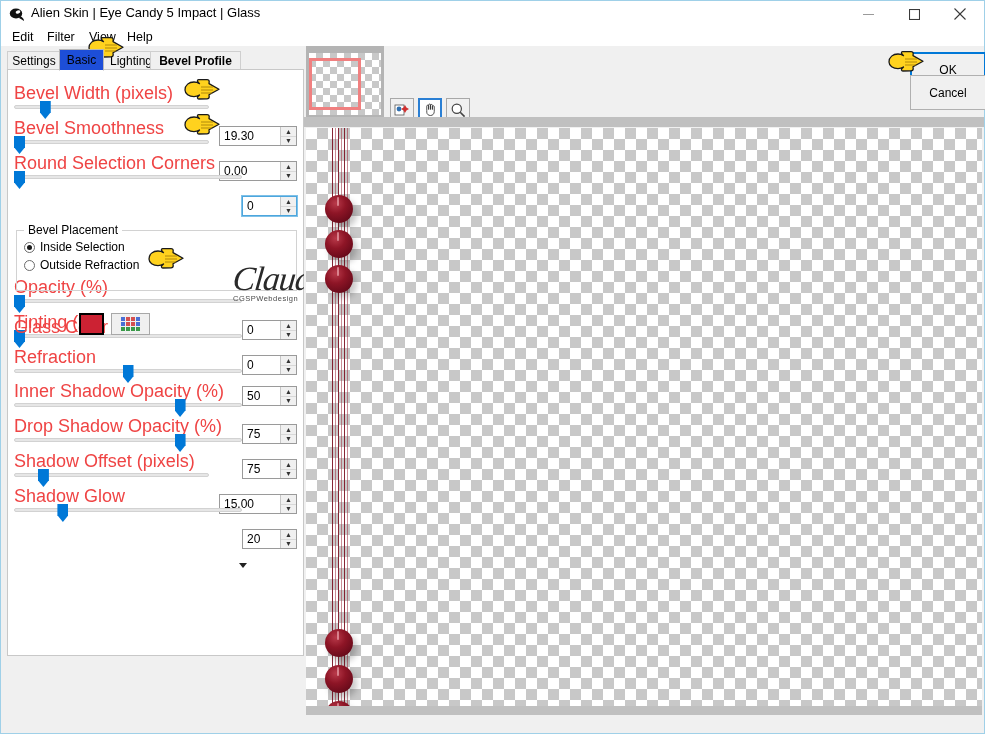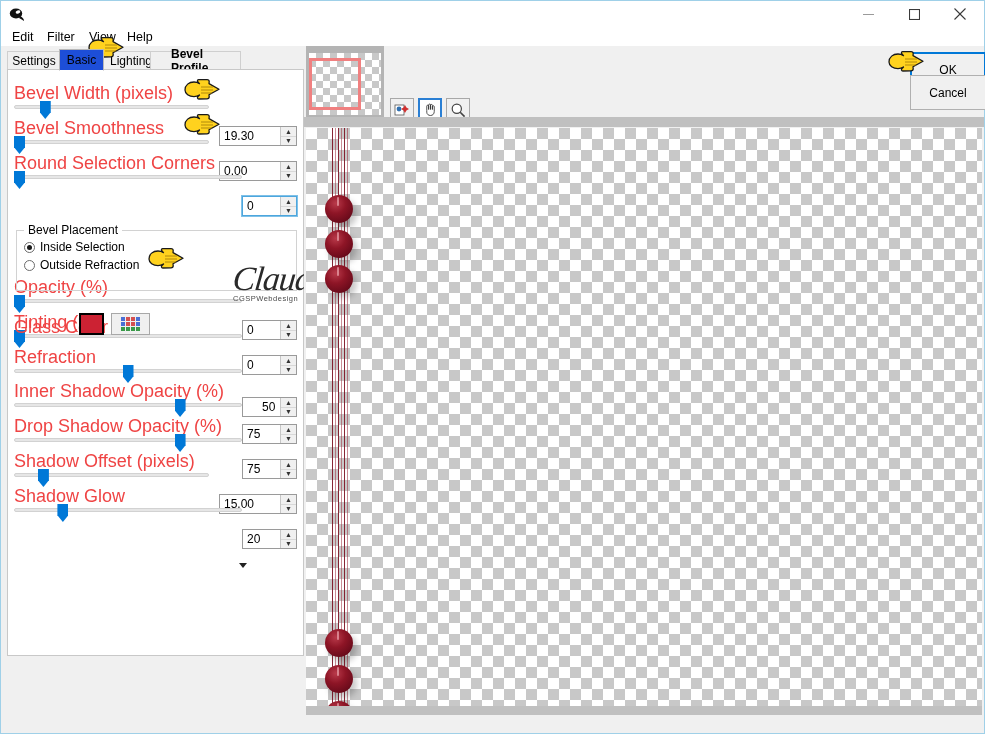--- a/index.html
+++ b/index.html
@@ -56,21 +56,21 @@
   }
   #tabstrip {
     position: absolute; left: 6px; top: 3px; width: 297px; height: 21px;
   }
   .tab {
     position: absolute; top: 2px; height: 19px;
     background: #f0f0f0;
     border: 1px solid #cfcfcf; border-bottom: none;
     font-size: 12px; color: #000;
     display: flex; align-items: center; justify-content: center;
-    padding: 0 20px;
+    padding: 0 8px;
   }
   .tab.active {
     top: 0px; height: 22px;
     background: #1d4ed8;
     border: 1px solid #b8b8b8; border-bottom: 1px solid #ffffff;
     z-index: 3;
     text-align: center;
   }
   #panelbody {
     position: absolute; left: 6px; top: 23px; width: 297px; height: 587px;
@@ -278,20 +278,21 @@
 <div id="app">
 
   <div id="titlebar">
     <span id="title-icon">
       <svg width="16" height="16" viewBox="0 0 16 16">
         <ellipse cx="7" cy="7.5" rx="6.2" ry="5" fill="#111"></ellipse>
         <ellipse cx="9" cy="6" rx="2.4" ry="1.6" fill="#fff" transform="rotate(-20 9 6)"></ellipse>
         <path d="M11 10 q4 2 4 5 q-3 -2 -5 -3 Z" fill="#111"></path>
       </svg>
     </span>
+    <span id="title-text">Alien Skin | Eye Candy 5 Impact | Glass</span>
 
     <div class="wbtn" id="btn-min">
       <svg width="11" height="11" viewBox="0 0 11 11">
           <line x1="0" y1="5.5" x2="11" y2="5.5" stroke="#9a9a9a" stroke-width="1"></line>
         </svg>
     </div>
     <div class="wbtn" id="btn-max">
       <svg width="11" height="11" viewBox="0 0 11 11">
           <rect x="0.5" y="0.5" width="10" height="10" fill="none" stroke="#3a3a3a" stroke-width="1.1"></rect>
         </svg>
@@ -365,21 +366,21 @@
         <div class="spin" style="left:234px; top:250px; width:55px;">
           <span class="val">0</span>
           <div class="arrows">
             <span>▲</span>
             <span>▼</span>
           </div>
         </div>
         <span class="row-label" style="left:6px; top:277px;">Refraction</span>
         <div class="track" style="left:6px; top:299px; width:228px;"></div>
         <div class="thumb" style="left:114.5px; top:295px;"></div>
-        <div class="spin" style="left:234px; top:292px; width:55px;padding-left:15px;">
+        <div class="spin" style="left:234px; top:281px; width:55px;">
           <span class="val">50</span>
           <div class="arrows">
             <span>▲</span>
             <span>▼</span>
           </div>
         </div>
         <span class="row-label" style="left:6px; top:311px;">Inner Shadow Opacity (%)</span>
         <div class="track" style="left:6px; top:333px; width:228px;"></div>
         <div class="thumb" style="left:166.57999999999998px; top:329px;"></div>
         <div class="spin" style="left:234px; top:319px; width:55px;">

